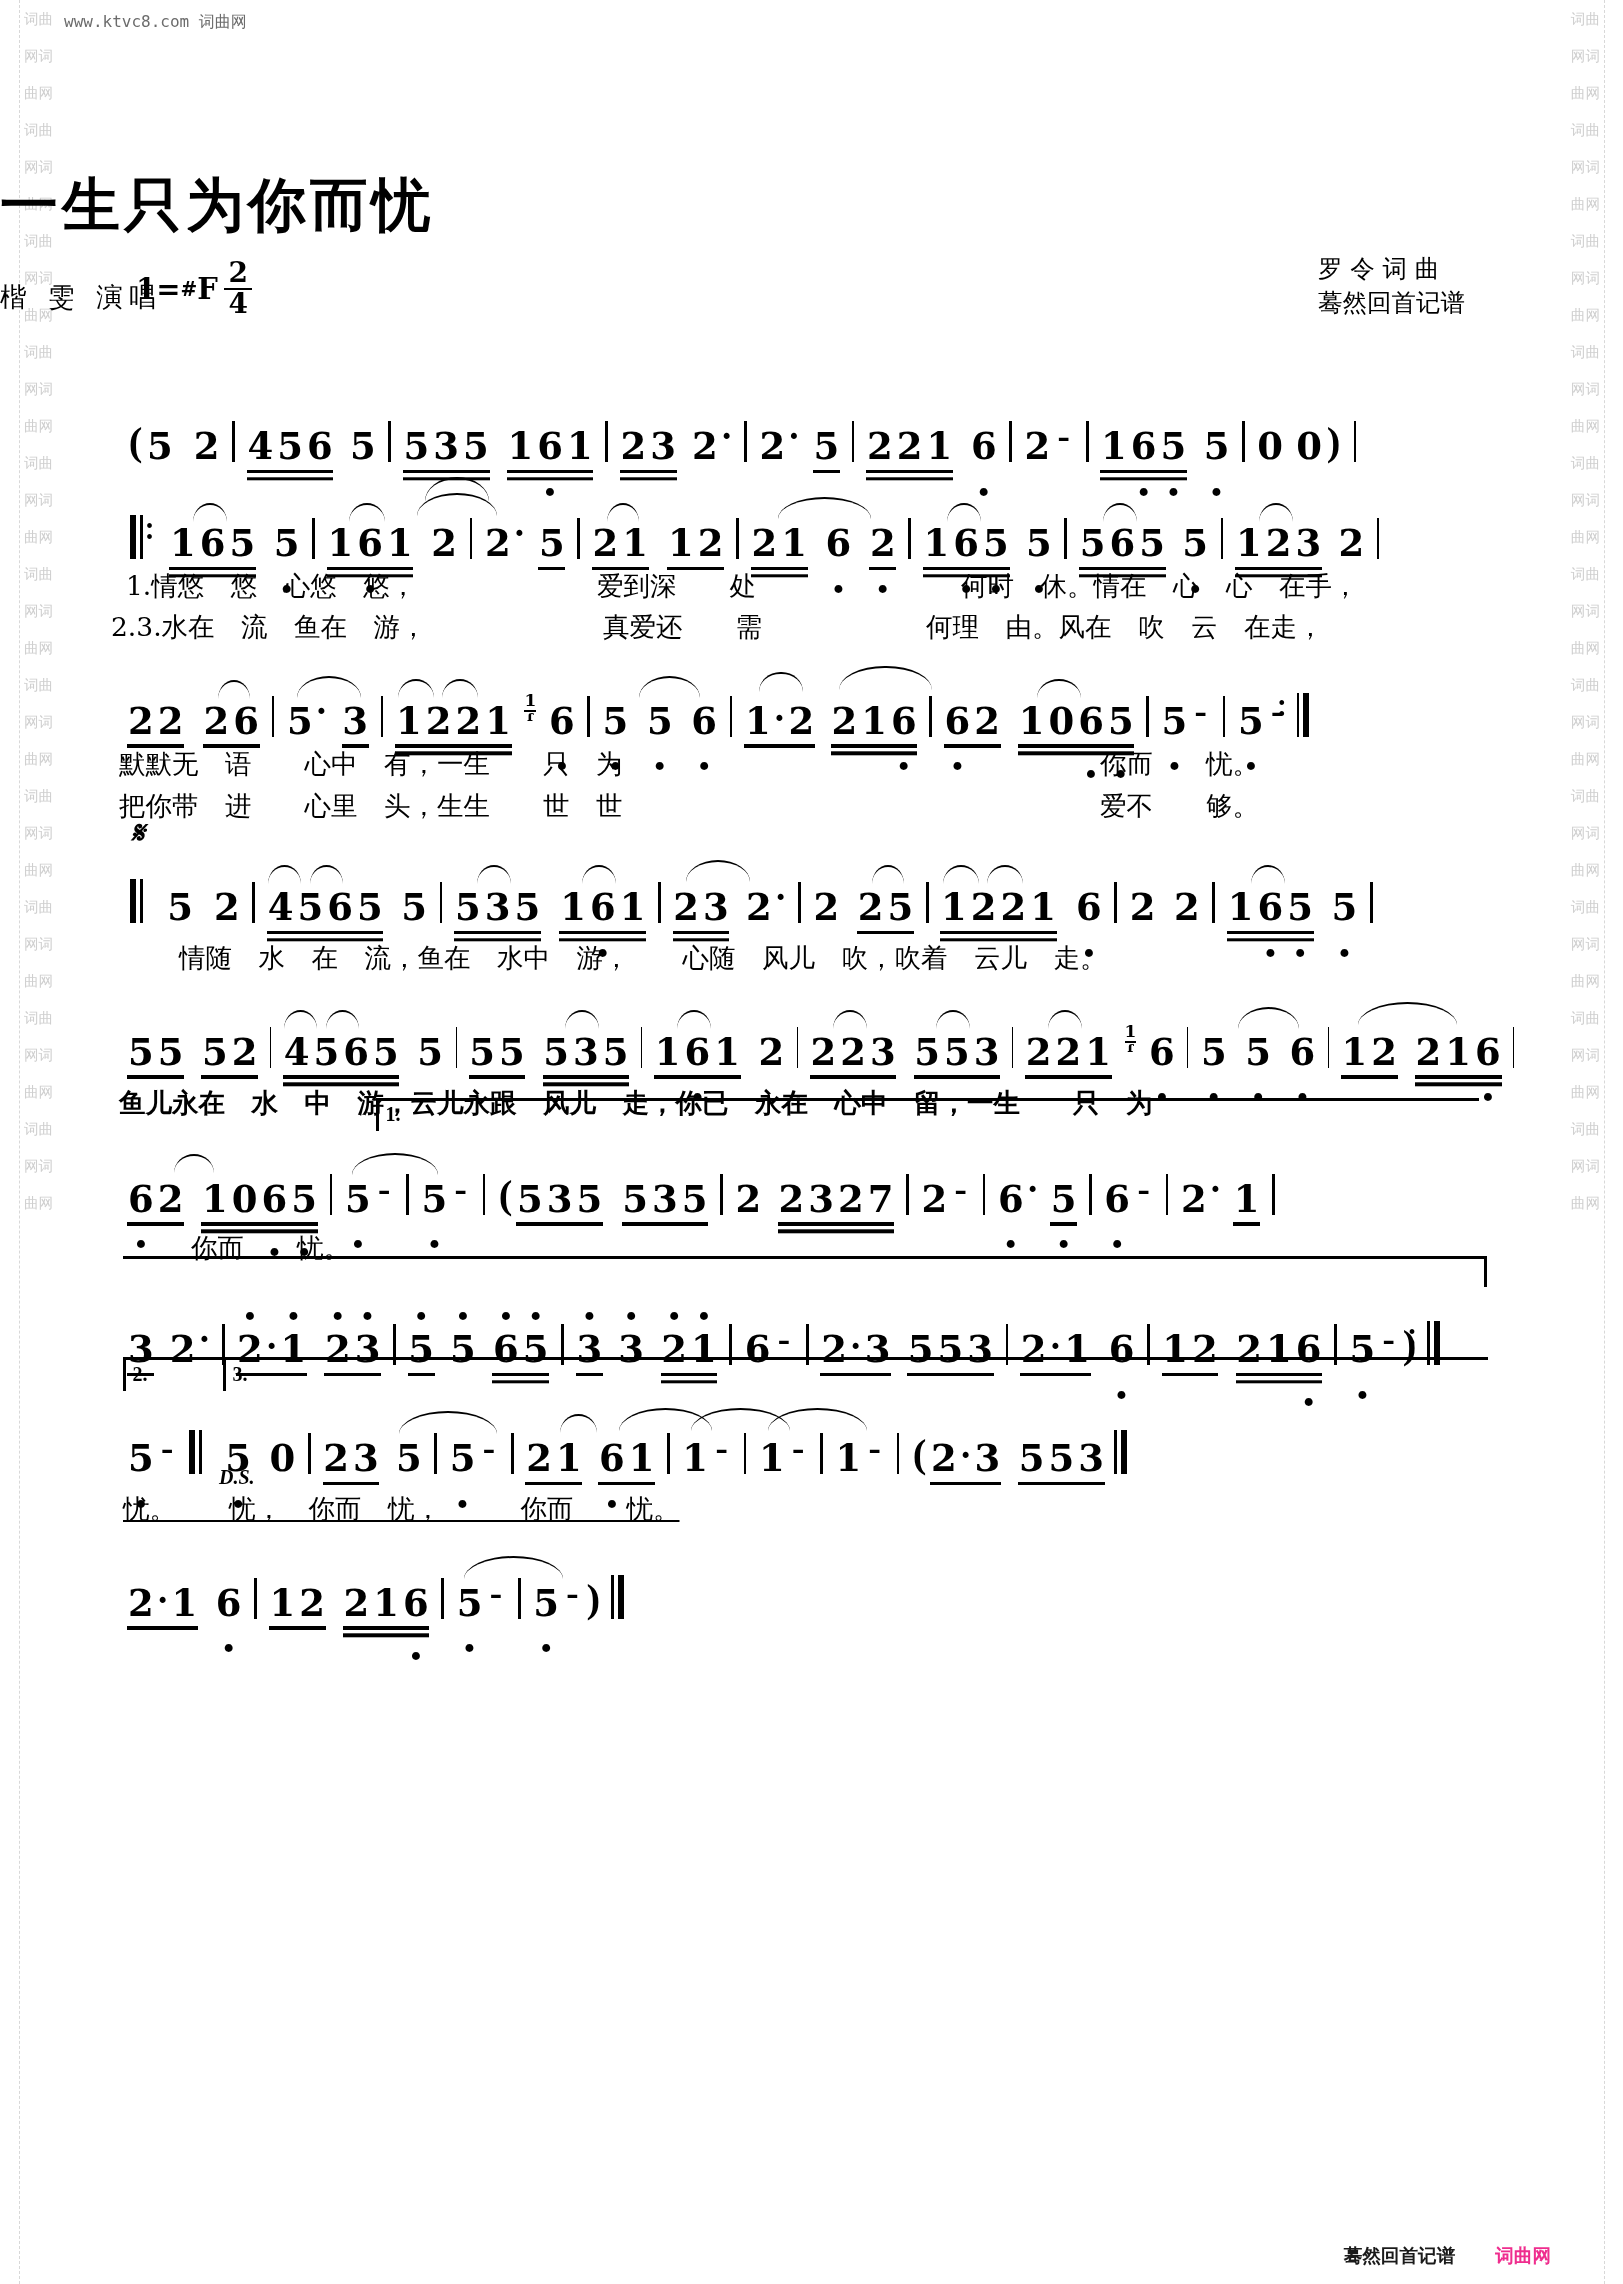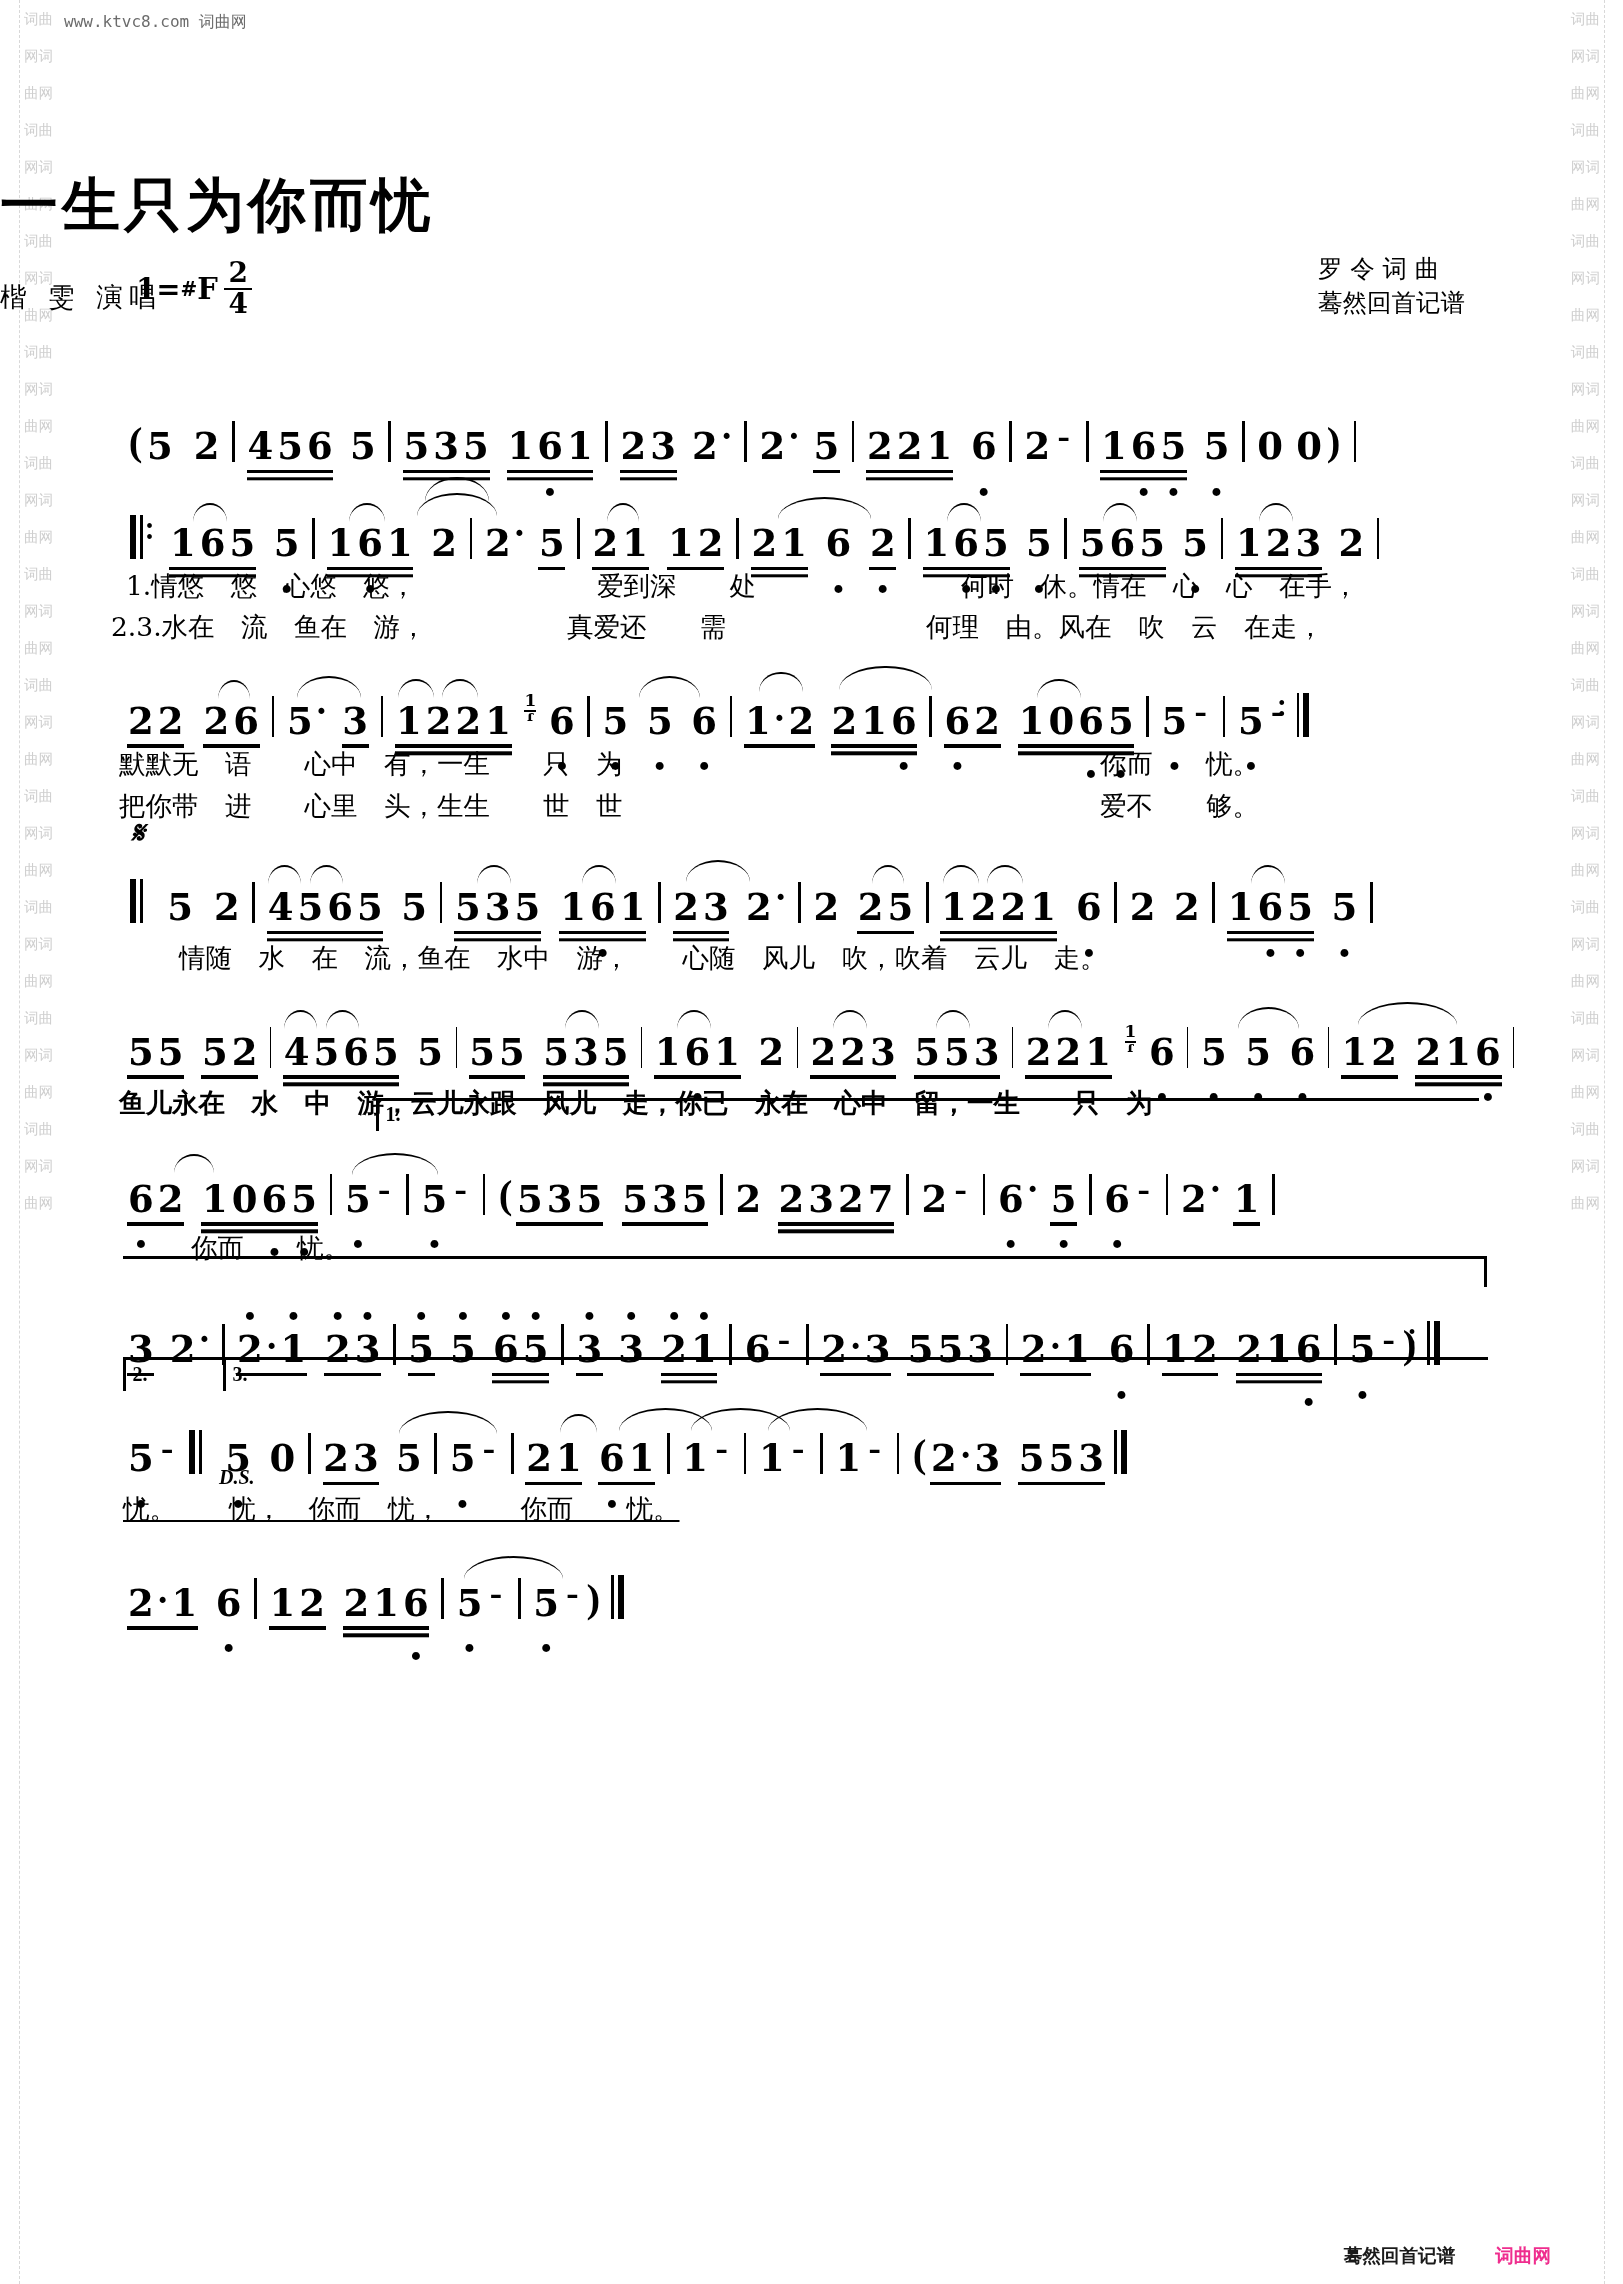--- a/index.html
+++ b/index.html
@@ -302,21 +302,21 @@
     <span class="bar"></span>
   </div>
 
   <div class="lyr" style="height:42px;">
     <span style="left:126px;">1.情悠　悠　心悠　悠，</span>
     <span style="left:597px;">爱到深　　处</span>
     <span style="left:961px;margin-top:41px;">何时　休。情在　心　心　在手，</span>
   </div>
   <div class="lyr" style="height:41px;">
     <span style="left:111px;">2.3.水在　流　鱼在　游，</span>
-    <span style="left:567px;">真爱还　　需</span>
+    <span style="left:603px;">真爱还　　需</span>
     <span style="left:915px;margin-left:11px;">何理　由。风在　吹　云　在走，</span>
   </div>
 
   <div class="row" style="margin-top:22.5px;">
     <span class="grp beam1">
       <span class="n">2</span>
         <span class="n">2</span>
       </span>
     <span class="grp beam1" style="margin-left:16px;">
       <span class="slur" style="left:16px;width:32px;top:-22.5px;"></span>

